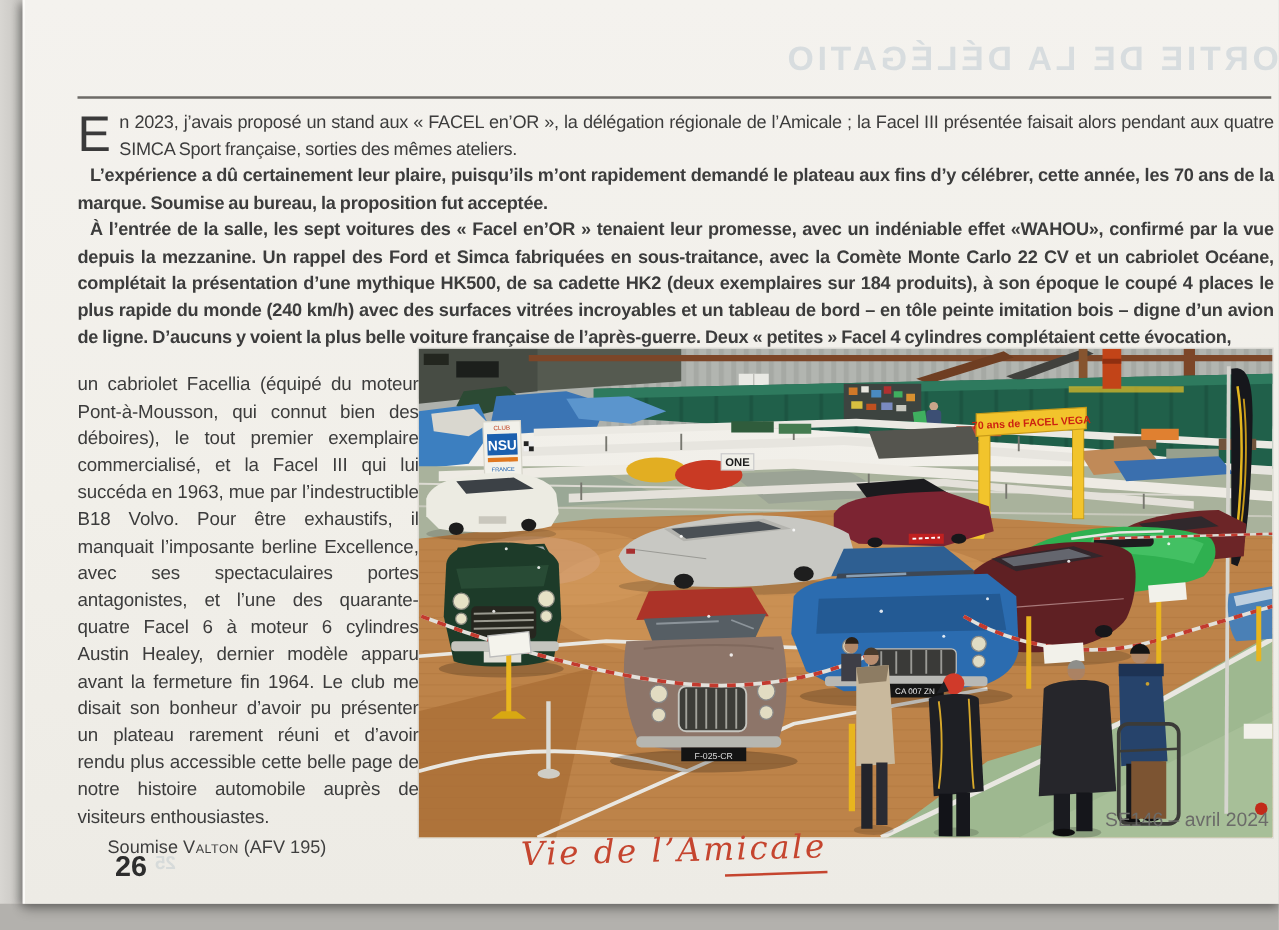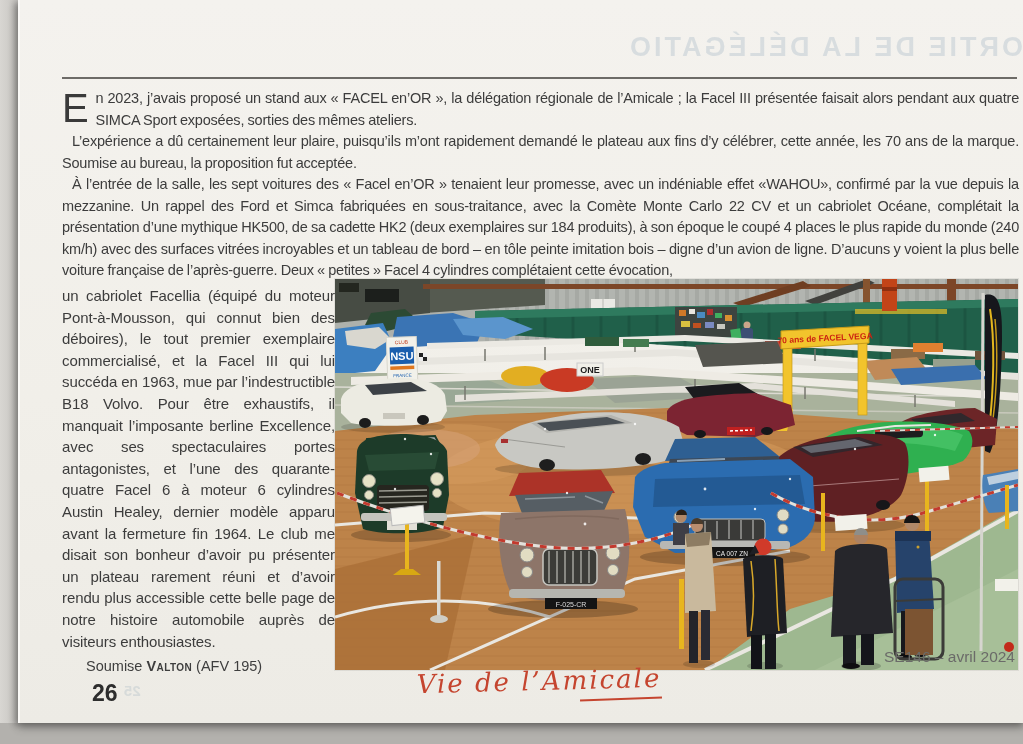--- a/index.html
+++ b/index.html
@@ -21,26 +21,26 @@
     font-size:33px;letter-spacing:1px;white-space:nowrap;}
   .title .caps{font-variant:small-caps;}
   .title .sup{font-size:18px;vertical-align:13px;margin-right:3px;}
   .ghost-title{position:absolute;right:2px;top:32px;transform:scaleX(-1);
     color:#9fb3c2;opacity:.32;font-weight:bold;font-size:27px;letter-spacing:3px;white-space:nowrap;}
   .rule{position:absolute;left:42px;right:8px;top:77px;height:1.5px;background:#55544f;opacity:.85;}
   .bodytext{position:absolute;left:42px;width:957px;top:88px;
     font-size:14.5px;line-height:21.5px;color:#3c3c3c;text-align:justify;
     letter-spacing:-0.2px;word-spacing:-0.5px;}
   .bodytext p{margin:0;}
-  .bodytext p.ind{text-indent:10px;}
+  .bodytext p.ind{text-indent:10px;font-weight:bold;}
   .dropcap{float:left;font-size:40px;line-height:34px;padding:3px 7px 0 0;color:#3a3a3a;}
-  .column{position:absolute;left:42px;top:285px;width:273px;
+  .column{position:absolute;left:42px;top:297px;width:273px;
     font-size:15px;line-height:21.6px;color:#3c3c3c;text-align:justify;letter-spacing:-0.1px;}
   .byline{margin-top:4px;padding-left:24px;font-size:14.5px;color:#3e3e3e;letter-spacing:0;}
-  .byline .last{font-variant:small-caps;font-weight:bold;letter-spacing:.4px;}
+  .byline .last{font-variant:small-caps;font-weight:normal;letter-spacing:.4px;}
   .photo{position:absolute;left:315px;top:279px;width:683px;height:391px;display:block;
     box-shadow:0 0 0 1px rgba(0,0,0,.07);}
   .footer-num{position:absolute;left:72px;top:680px;font-weight:bold;font-size:23px;color:#2d2d2d;}
   .footer-ghost{position:absolute;left:104px;top:682px;transform:scaleX(-1);
     color:#aebdc6;opacity:.35;font-weight:bold;font-size:15px;}
   .script-logo{position:absolute;left:386px;top:666px;width:266px;text-align:center;
     font-family:"DejaVu Serif",serif;font-style:italic;color:#c5452f;font-size:26px;
     letter-spacing:2px;transform:rotate(-1.5deg);}
   .script-underline{position:absolute;left:560px;top:698px;width:82px;height:2px;
     background:#c5452f;transform:rotate(-2deg);}
@@ -53,21 +53,21 @@
 <div class="scan-bottom"></div>
 
 <div class="page">
 
 
   <div class="ghost-title">ORTIE DE LA DÉLÉGATIO</div>
 
   <div class="rule"></div>
 
   <div class="bodytext">
-    <p><span class="dropcap">E</span><span>n 2023, j’avais proposé un stand aux « FACEL en’OR », la délégation régionale de l’Amicale ; la Facel III présentée faisait alors pendant aux quatre SIMCA Sport exposées, sorties des mêmes ateliers.</span></p>
+    <p><span class="dropcap">E</span><span>n 2023, j’avais proposé un stand aux « FACEL en’OR », la délégation régionale de l’Amicale ; la Facel III présentée faisait alors pendant aux quatre SIMCA Sport française, sorties des mêmes ateliers.</span></p>
     <p class="ind">L’expérience a dû certainement leur plaire, puisqu’ils m’ont rapidement demandé le plateau aux fins d’y célébrer, cette année, les 70 ans de la marque. Soumise au bureau, la proposition fut acceptée.</p>
     <p class="ind">À l’entrée de la salle, les sept voitures des « Facel en’OR » tenaient leur promesse, avec un indéniable effet «WAHOU», confirmé par la vue depuis la mezzanine. Un rappel des Ford et Simca fabriquées en sous-traitance, avec la Comète Monte Carlo 22 CV et un cabriolet Océane, complétait la présentation d’une mythique HK500, de sa cadette HK2 (deux exemplaires sur 184 produits), à son époque le coupé 4 places le plus rapide du monde (240 km/h) avec des surfaces vitrées incroyables et un tableau de bord – en tôle peinte imitation bois – digne d’un avion de ligne. D’aucuns y voient la plus belle voiture française de l’après-guerre. Deux « petites » Facel 4 cylindres complétaient cette évocation,</p>
   </div>
 
   <div class="column">
     <p style="margin:0">un cabriolet Facellia (équipé du moteur Pont-à-Mousson, qui connut bien des déboires), le tout premier exemplaire commercialisé, et la Facel III qui lui succéda en 1963, mue par l’indestructible B18 Volvo. Pour être exhaustifs, il manquait l’imposante berline Excellence, avec ses spectaculaires portes antagonistes, et l’une des quarante-quatre Facel 6 à moteur 6 cylindres Austin Healey, dernier modèle apparu avant la fermeture fin 1964. Le club me disait son bonheur d’avoir pu présenter un plateau rarement réuni et d’avoir rendu plus accessible cette belle page de notre histoire automobile auprès de visiteurs enthousiastes.</p>
     <div class="byline"><span>Soumise </span><span class="last">Valton</span><span> (AFV 195)</span></div>
   </div>
 
   <svg class="photo" viewBox="0 0 683 391" preserveAspectRatio="none">

